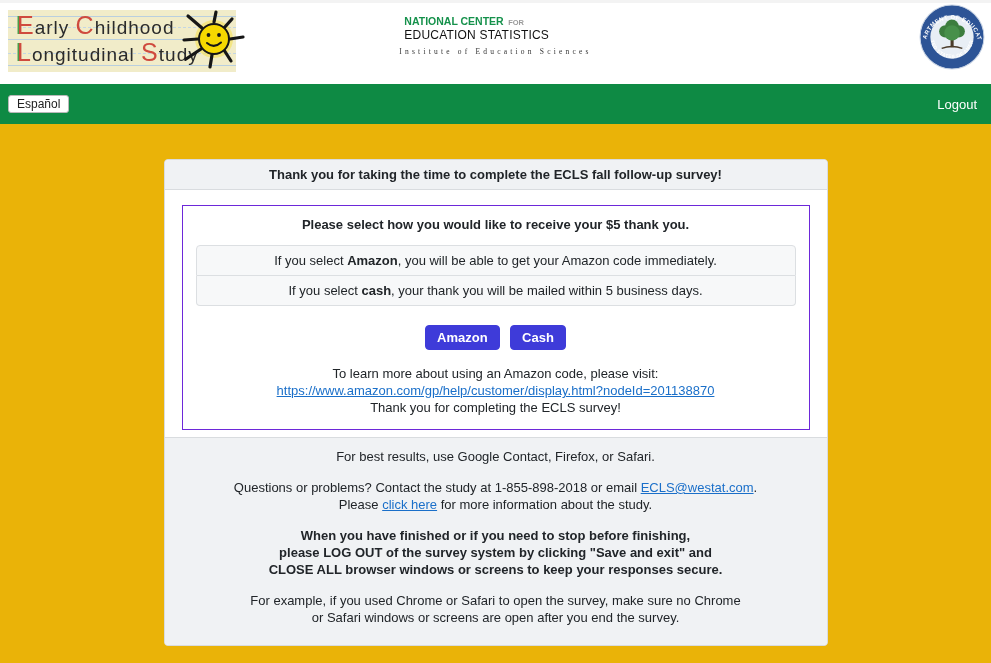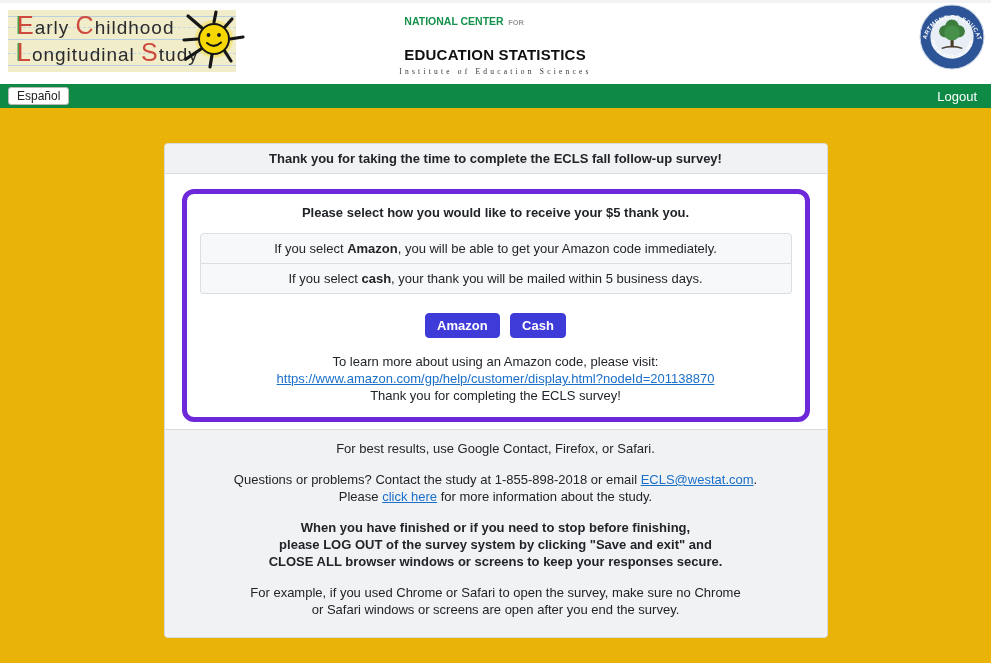--- a/index.html
+++ b/index.html
@@ -33,42 +33,42 @@
   .ies-mark { font-size: 38px; line-height: 32px; font-weight: 900; letter-spacing: -2px;
     color: #121212; font-family: "DejaVu Sans", "Liberation Sans", sans-serif; }
   .ies-dot { position: absolute; border-radius: 50%; }
   .dot-big    { width: 11px; height: 11px; background: #169a4e; left: 19px; top: 3px; }
   .dot-mid    { width: 8px;  height: 8px;  background: #2f9e57; left: 4px;  top: 13px; }
   .dot-small  { width: 6px;  height: 6px;  background: #66b981; left: 1px;  top: 24px; }
   .dot-tiny   { width: 4px;  height: 4px;  background: #9ccfad; left: 4px;  top: 33px; }
   .ies-ncol { text-align: left; margin: 0 0 2px 5px; line-height: 12px; white-space: nowrap; }
   .ies-l1-green { color: #15914b; font-weight: 700; font-size: 10.5px; }
   .ies-l1-suffix { color: #9a9a9a; font-weight: 700; font-size: 7.5px; }
-  .ies-l2 { color: #111; font-weight: 700; font-size: 15px; letter-spacing: 0.2px; margin-top: 20px; }
+  .ies-l2 { color: #111; font-weight: 400; font-size: 12px; letter-spacing: 0.2px; }
   .ies-tagline { margin-top: 4px; font-size: 7.5px; letter-spacing: 3.2px; color: #333; white-space: nowrap; font-family: Liberation Serif, serif; }
 
   
   .doe-seal { position: absolute; right: 6px; top: 1px; }
 
   
-  .nav-bar { height: 24px; background: #0e8a44; display: flex; align-items: center;
+  .nav-bar { height: 40px; background: #0e8a44; display: flex; align-items: center;
     justify-content: space-between; padding: 0 14px 0 8px; }
   .lang-btn { background: #fff; border: 1px solid #b9b9b9; border-radius: 3px;
     font-size: 12px; color: #222; padding: 1px 8px; cursor: pointer;
     font-family: "Liberation Sans", sans-serif; }
   .logout-link { color: #fff; font-size: 13px; text-decoration: none; cursor: pointer; }
 
   
   .card { width: 664px; margin: 35px auto 0; border: 1px solid #d9dcdf; border-radius: 4px;
     background: #fff; }
   .card-header { background: #f0f2f4; border-bottom: 1px solid #d9dcdf;
     border-radius: 4px 4px 0 0; padding: 7px 10px; text-align: center;
     font-weight: 700; font-size: 13px; }
   .card-body { padding: 15px 17px 7px; }
-  .inner-panel { border: 5px solid #6d28d9; border-radius: 12px; padding: 10px 13px 13px;
+  .inner-panel { border: 1px solid #6d28d9; border-radius: 0; padding: 10px 13px 13px;
     background: #fff; }
   .prompt { text-align: center; font-weight: 700; font-size: 13px; line-height: 17px;
     margin: 0 0 12px; }
   .list-group { border-radius: 4px; }
   .list-item { background: #f7f8f9; border: 1px solid #dcdfe2; padding: 6px 8px;
     text-align: center; font-size: 13px; line-height: 17px; }
   .list-item:first-child { border-radius: 4px 4px 0 0; }
   .list-item + .list-item { border-top: none; border-radius: 0 0 4px 4px; }
   .btn-row { text-align: center; margin: 19px 0 15px; }
   .reward-btn { display: inline-block; background: #3e3bd9; border: 1px solid #3e3bd9;

